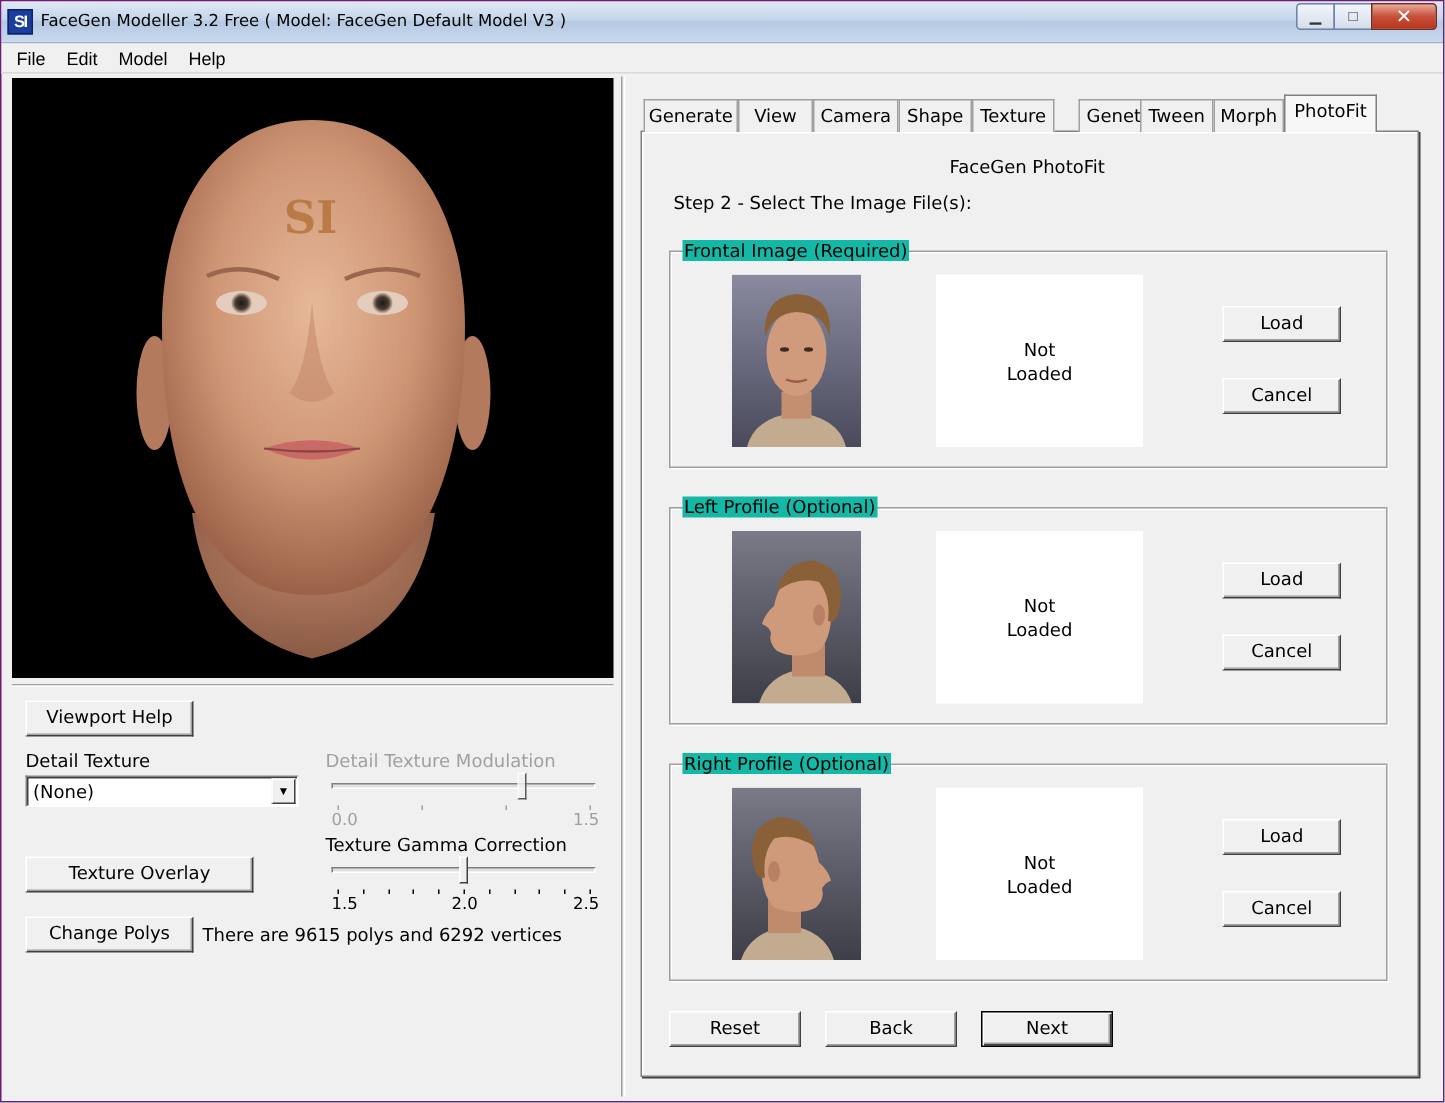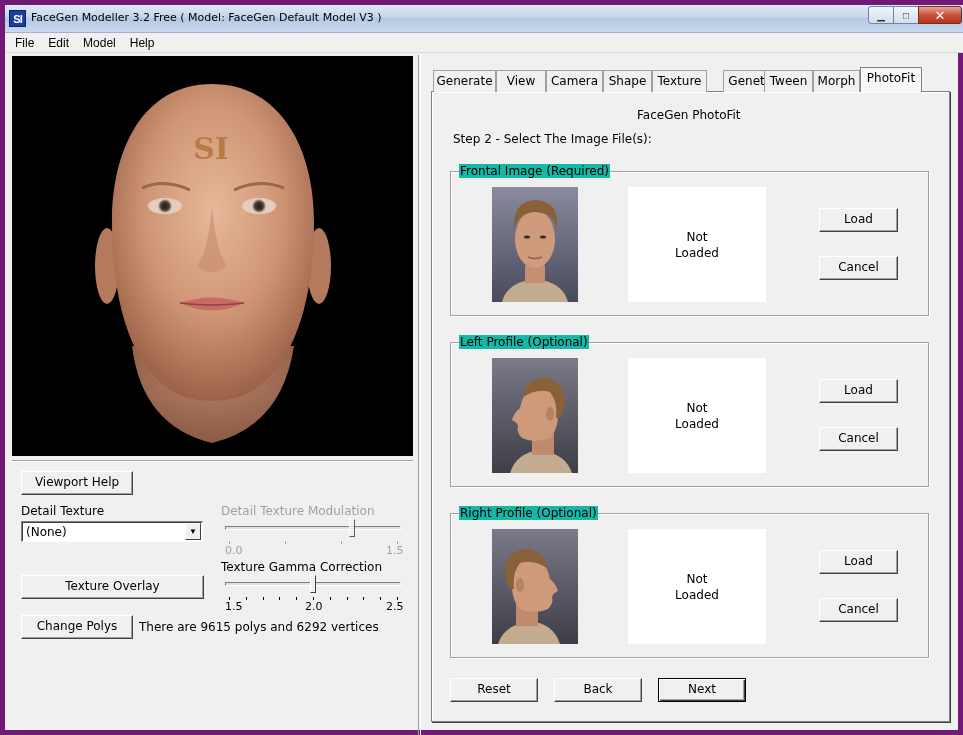--- a/index.html
+++ b/index.html
@@ -7,21 +7,21 @@
   body {
     width: 963px; height: 735px; overflow: hidden;
     font-family: "Liberation Sans", "DejaVu Sans", sans-serif;
     font-size: 12px; color: #000;
     background: #6f94b4;
     position: relative;
   }
   .window {
     position: absolute; left: 0; top: 0; width: 963px; height: 735px;
     background: #f0f0f0;
-    border: 5px solid #701a75;
+    border: 1px solid #701a75;
   }
   .titlebar {
     position: absolute; left: 0; top: 0; width: 961px; height: 28px;
     background: linear-gradient(#dfe9f5 0%, #c4d5ea 45%, #b5c9e2 50%, #c9d9ee 100%);
     border-bottom: 1px solid #9fb3cc;
   }
   .app-icon {
     position: absolute; left: 4px; top: 5px; width: 17px; height: 17px;
     background: #1b3e9e; color: #fff; font-weight: bold; font-size: 11px;
     line-height: 17px; text-align: center; border: 1px solid #0c2266;
@@ -221,21 +221,21 @@
     <div class="track"></div>
     <div class="thumb" style="left: 127.2px; opacity: 0.85;"></div>
   <div class="tick" style="left: 4px; background: rgb(160, 160, 160);"></div>
       <div class="tick" style="left: 60px; background: rgb(160, 160, 160);"></div>
       <div class="tick" style="left: 116px; background: rgb(160, 160, 160);"></div>
       <div class="tick" style="left: 172px; background: rgb(160, 160, 160);"></div>
     </div>
   <div class="tick-label disabled" style="left:220px; top:539px;">0.0</div>
   <div class="tick-label disabled" style="left:381px; top:539px;">1.5</div>
 
-  <div class="btn" style="left:16px; top:570px; width:183px; height:24px;">Texture Overlay</div>
+  <div class="btn" style="left:16px; top:570px; width:152px; height:24px;">Texture Overlay</div>
 
   <div class="label" style="left:216px; top:555px;">Texture Gamma Correction</div>
   <div class="slider" id="slider-gamma" style="left:220px; top:572px;">
     <div class="track"></div>
     <div class="thumb" style="left: 88px;"></div>
   <div class="tick" style="left: 4px;"></div>
       <div class="tick" style="left: 20.8px;"></div>
       <div class="tick" style="left: 37.6px;"></div>
       <div class="tick" style="left: 54.4px;"></div>
       <div class="tick" style="left: 71.2px;"></div>

